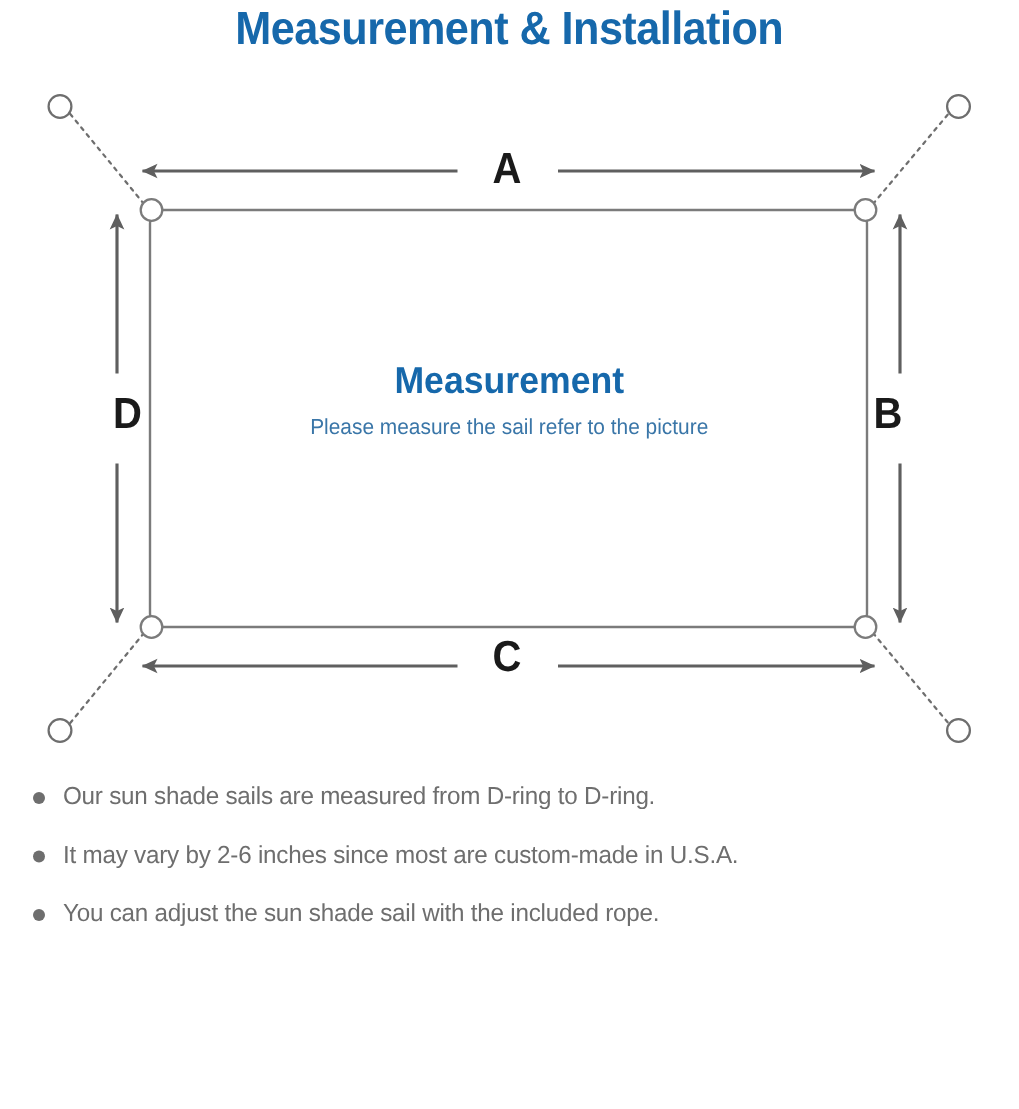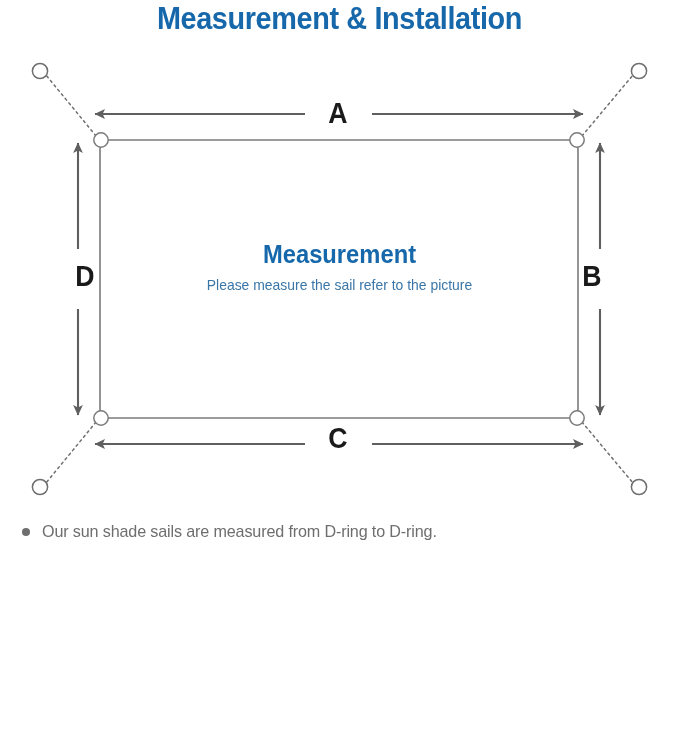--- a/index.html
+++ b/index.html
@@ -183,15 +183,23 @@
 
     <div class="center-title">Measurement</div>
     <div class="center-sub">Please measure the sail refer to the picture</div>
   </div>
 
   <div class="notes">
     <div class="note-item">
       <span class="note-bullet"></span>
       <span class="note-text">Our sun shade sails are measured from D-ring to D-ring.</span>
     </div>
+    <div class="note-item">
+      <span class="note-bullet"></span>
+      <span class="note-text">It may vary by 2-6 inches since most are custom-made in U.S.A.</span>
+    </div>
+    <div class="note-item">
+      <span class="note-bullet"></span>
+      <span class="note-text">You can adjust the sun shade sail with the included rope.</span>
+    </div>
   </div>
 
 </div>
 
 </body></html>

